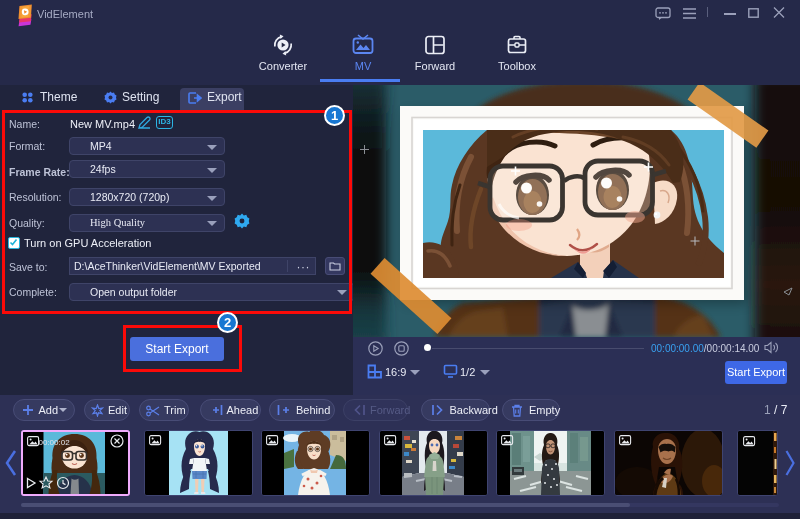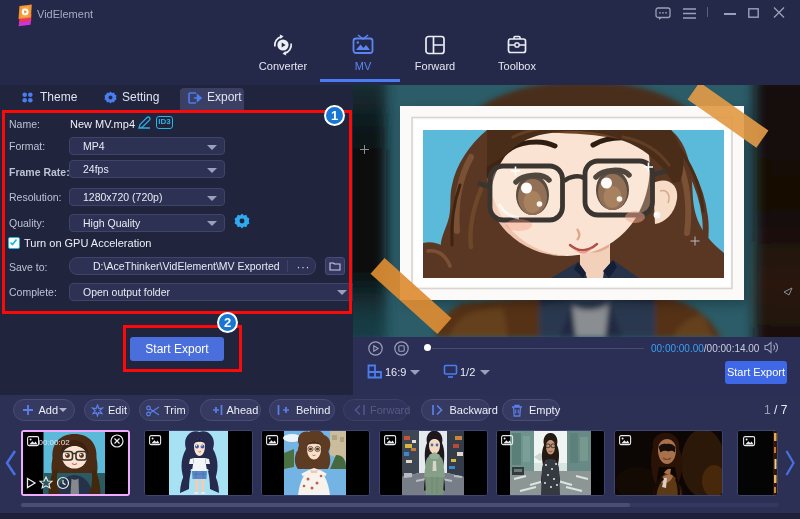--- a/index.html
+++ b/index.html
@@ -18,21 +18,21 @@
 
 #exporttab { position:absolute; left:180px; top:88px; width:64px; height:23px; background:#3b3f63; border-radius:4px 4px 0 0; }
 .ptab { position:absolute; top:90px; font-size:12px; color:#dfe3f0; }
 
 #redbox1 { position:absolute; left:2px; top:110px; width:350px; height:204px; border:3px solid #fb0a08; z-index:30; }
 #redbox2 { position:absolute; left:123px; top:325px; width:119px; height:47px; border:3px solid #fb0a08; z-index:30; }
 .numcirc { position:absolute; width:21px; height:21px; border-radius:50%; background:#1877d2; border:2px solid #ffffff; color:#fff; font-size:13px; font-weight:bold; text-align:center; line-height:17px; z-index:40; }
 
 .flabel { position:absolute; left:9px; font-size:10.5px; color:#bdc2d6; }
 .fvalue { position:absolute; font-size:12px; color:#eef0f8; }
-.dd { position:absolute; left:69px; width:156px; height:18px; background:#2d3153; border:1px solid #3f4468; border-radius:4px; font-size:10.5px; color:#e8eaf4; line-height:16px; padding-left:13px; }
+.dd { position:absolute; left:69px; width:156px; height:18px; background:#2d3153; border:1px solid #3f4468; border-radius:4px; font-size:10.5px; color:#e8eaf4; line-height:16px; padding-left:20px; }
 .dd .arr { position:absolute; right:7px; top:6.5px; width:0; height:0; border-left:5px solid transparent; border-right:5px solid transparent; border-top:5px solid #9aa0bc; }
 #startbtn1 { position:absolute; left:130px; top:337px; width:94px; height:24px; background:#4a6fdd; border-radius:3px; color:#fff; font-size:12px; text-align:center; line-height:24px; }
 
 #preview { position:absolute; left:353px; top:85px; width:447px; height:252px; background:#0d1015; overflow:hidden; }
 #playbar { position:absolute; left:353px; top:337px; width:447px; height:58px; background:#2b2f55; }
 #startbtn2 { position:absolute; left:725px; top:361px; width:62px; height:23px; background:#3e68e6; border-radius:3px; color:#fff; font-size:11px; text-align:center; line-height:23px; }
 
 #bottom { position:absolute; left:0; top:395px; width:800px; height:124px; background:#2d3055; }
 .tbtn { position:absolute; top:399px; height:22px; background:#363a60; border:1px solid #484c76; border-radius:11px; color:#eceef6; font-size:11px; line-height:20px; }
 .thumb { position:absolute; top:430px; width:109px; height:66px; background:#06070c; border:1px solid #3f4470; border-radius:3px; overflow:hidden; }
@@ -140,35 +140,35 @@
 </svg>
 <div class="abs" style="left:156px;top:116px;width:17px;height:13px;border:1.5px solid #2cb4e4;border-radius:3px;color:#2cb4e4;font-size:8px;font-weight:bold;text-align:center;line-height:10px;">ID3</div>
 
 <div class="flabel" style="top:140px;">Format:</div>
 <div class="dd" style="top:137px;">MP4<span class="arr"></span></div>
 <div class="flabel" style="top:166px;font-weight:bold;">Frame Rate:</div>
 <div class="dd" style="top:160px;">24fps<span class="arr"></span></div>
 <div class="flabel" style="top:191px;">Resolution:</div>
 <div class="dd" style="top:188px;">1280x720 (720p)<span class="arr"></span></div>
 <div class="flabel" style="top:217px;">Quality:</div>
-<div class="dd" style="top:213.5px;">High Quality<span class="arr"></span></div>
+<div class="dd" style="top:213.5px;font-family:Liberation Serif, serif;">High Quality<span class="arr"></span></div>
 <svg class="abs" style="left:234px;top:213px;" width="16" height="16" viewBox="0 0 13 13">
   <path d="M6.5 0.5 L8 2 L10 1.5 L10.8 3.5 L12.5 4.5 L12 6.5 L12.5 8.5 L10.8 9.5 L10 11.5 L8 11 L6.5 12.5 L5 11 L3 11.5 L2.2 9.5 L0.5 8.5 L1 6.5 L0.5 4.5 L2.2 3.5 L3 1.5 L5 2 Z" fill="#2fa9f0"></path>
   <circle cx="6.5" cy="6.5" r="2" fill="#20243c"></circle>
 </svg>
 
 <div class="abs" style="left:8px;top:237px;width:12px;height:12px;background:#fff;border:1.5px solid #2ab5dd;border-radius:2px;">
   <svg width="9" height="9" viewBox="0 0 9 9" style="display:block;">
       <path d="M1.5 4.5 L3.5 6.5 L7.5 1.5" fill="none" stroke="#1fb2d8" stroke-width="1.6"></path>
     </svg>
 </div>
 <div class="fvalue" style="left:24px;top:237px;font-size:11px;">Turn on GPU Acceleration</div>
 
 <div class="flabel" style="top:261px;">Save to:</div>
-<div class="abs" style="left:69px;top:257px;width:247px;height:18px;background:#2d3153;border:1px solid #3f4468;border-radius:8px;font-size:10.5px;color:#e8eaf4;line-height:16px;padding-left:23px;">D:\AceThinker\VidElement\MV Exported
+<div class="abs" style="left:69px;top:257px;width:247px;height:18px;background:#2d3153;border:1px solid #3f4468;border-radius:0;font-size:10.5px;color:#e8eaf4;line-height:16px;padding-left:4px;">D:\AceThinker\VidElement\MV Exported
   <span style="position:absolute;right:27px;top:2px;height:12px;border-left:1px solid #3f4468;"></span>
   <span style="position:absolute;right:5px;top:1px;color:#cfd3e4;letter-spacing:0.5px;font-size:12px;">···</span>
 </div>
 <div class="abs" style="left:325px;top:257px;width:20px;height:18px;background:#343860;border:1px solid #484c76;border-radius:3px;">
   <svg width="12" height="10" viewBox="0 0 12 10" style="display:block;margin:3px auto;">
     <path d="M1 2 H4.5 L5.5 3 H11 V9 H1 Z" fill="none" stroke="#c9cde0" stroke-width="1.1"></path>
   </svg>
 </div>
 
 <div class="flabel" style="top:286px;">Complete:</div>

